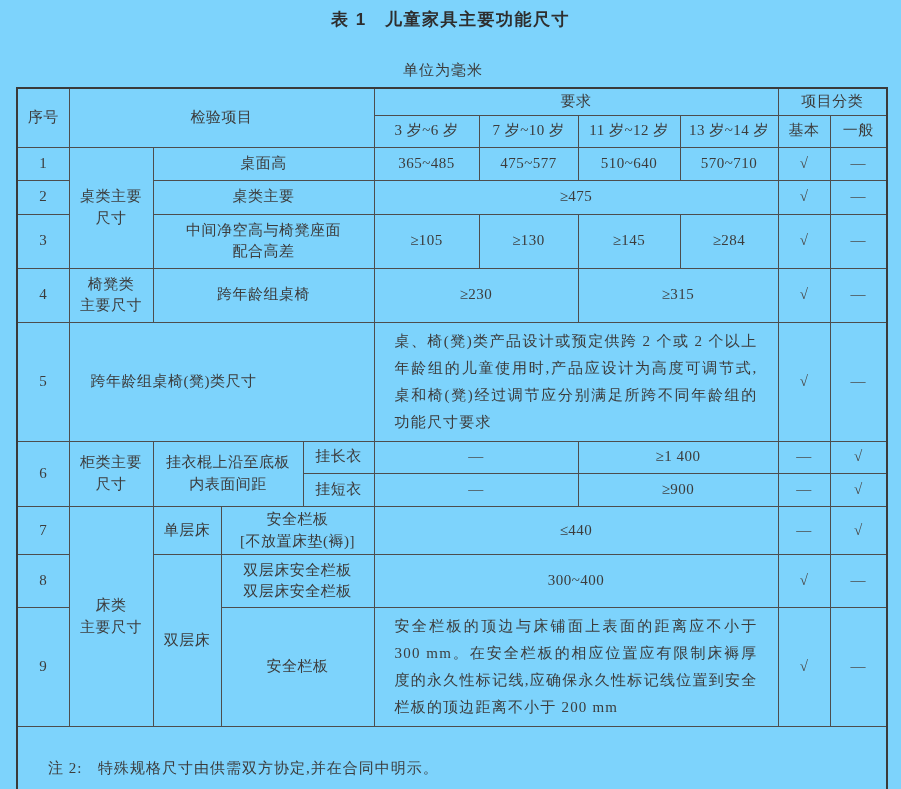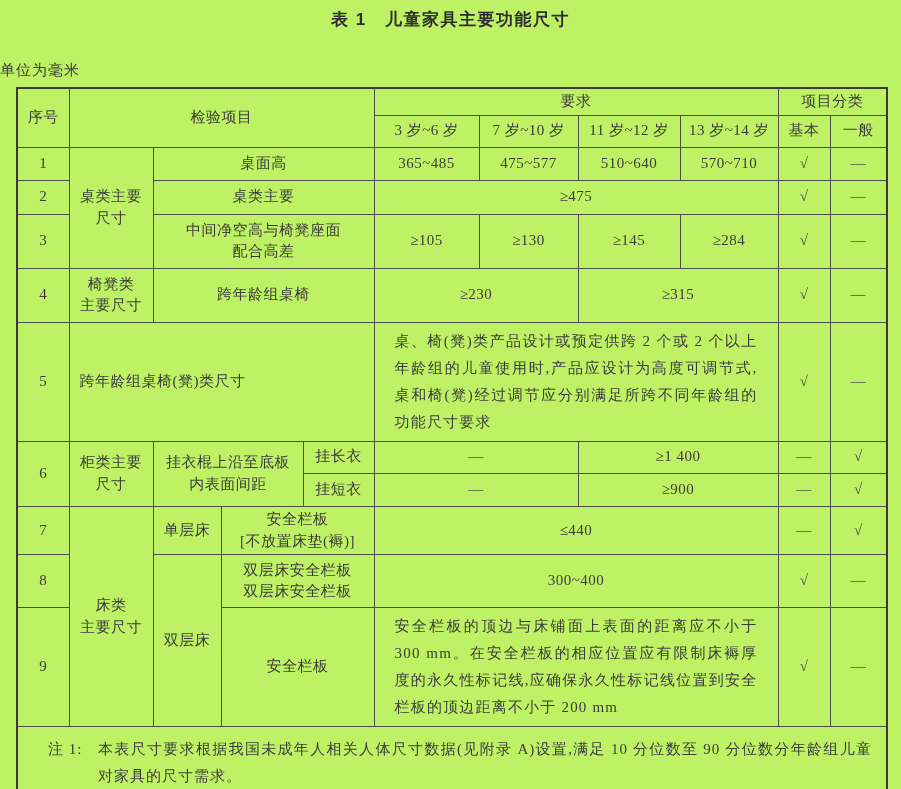--- a/index.html
+++ b/index.html
@@ -1,36 +1,36 @@
 <!DOCTYPE html>
 <html><head>
 <meta charset="utf-8">
 <style>
   html,body { margin:0; padding:0; }
   .page {
     position:relative;
     width:901px; height:789px;
-    background:#bef264;
+    background:#7dd3fc;
     color:#3c3c3c;
     font-family:"Liberation Serif","DejaVu Serif",serif;
     overflow:hidden;
   }
   .doc-title {
     padding-top:8px;
     text-align:center;
     font-family:"Liberation Sans","DejaVu Sans",sans-serif;
     font-weight:bold;
     font-size:17px;
     letter-spacing:1.5px;
     color:#2e2e2e;
   }
   .unit-note {
     margin-top:30px;
     padding-right:15px;
-    text-align:left;
+    text-align:center;
     font-size:15px;
     letter-spacing:1px;
   }
   table.main {
     border-collapse:collapse;
     table-layout:fixed;
     width:870px;
     margin:7px 0 0 16px;
     border:2px solid #3a3a3a;
   }
@@ -38,21 +38,21 @@
     border:1px solid #4d4d4d;
     text-align:center;
     vertical-align:middle;
     font-weight:normal;
     font-size:15px;
     padding:2px 3px;
     letter-spacing:0.5px;
     line-height:1.45;
     overflow:hidden;
   }
-  td.left { text-align:left; padding-left:10px; }
+  td.left { text-align:left; padding-left:21px; }
   td.just {
     text-align:justify;
     padding:5px 20px;
     line-height:1.8;
     letter-spacing:1.2px;
   }
   td.notes-cell {
     text-align:left;
     padding:9px 14px 8px 30px;
     line-height:1.75;
@@ -219,24 +219,20 @@
         <td>9</td>
         <td colspan="2">安全栏板</td>
         <td colspan="4" class="just">安全栏板的顶边与床铺面上表面的距离应不小于 300 mm。在安全栏板的相应位置应有限制床褥厚度的永久性标记线,应确保永久性标记线位置到安全栏板的顶边距离不小于 200 mm</td>
         <td class="mark">√</td>
         <td class="mark">—</td>
       </tr>
 
       <tr style="height:82px">
         <td colspan="11" class="notes-cell">
           <div class="note-row">
-            <span class="note-label">注 1:</span>
-            <div class="note-text">本表尺寸要求根据我国未成年人相关人体尺寸数据(见附录 A)设置,满足 10 分位数至 90 分位数分年龄组儿童对家具的尺寸需求。</div>
-          </div>
-          <div class="note-row">
             <span class="note-label">注 2:</span>
             <div class="note-text">特殊规格尺寸由供需双方协定,并在合同中明示。</div>
           </div>
         </td>
       </tr>
     </tbody>
   </table>
 
 </div>
 

